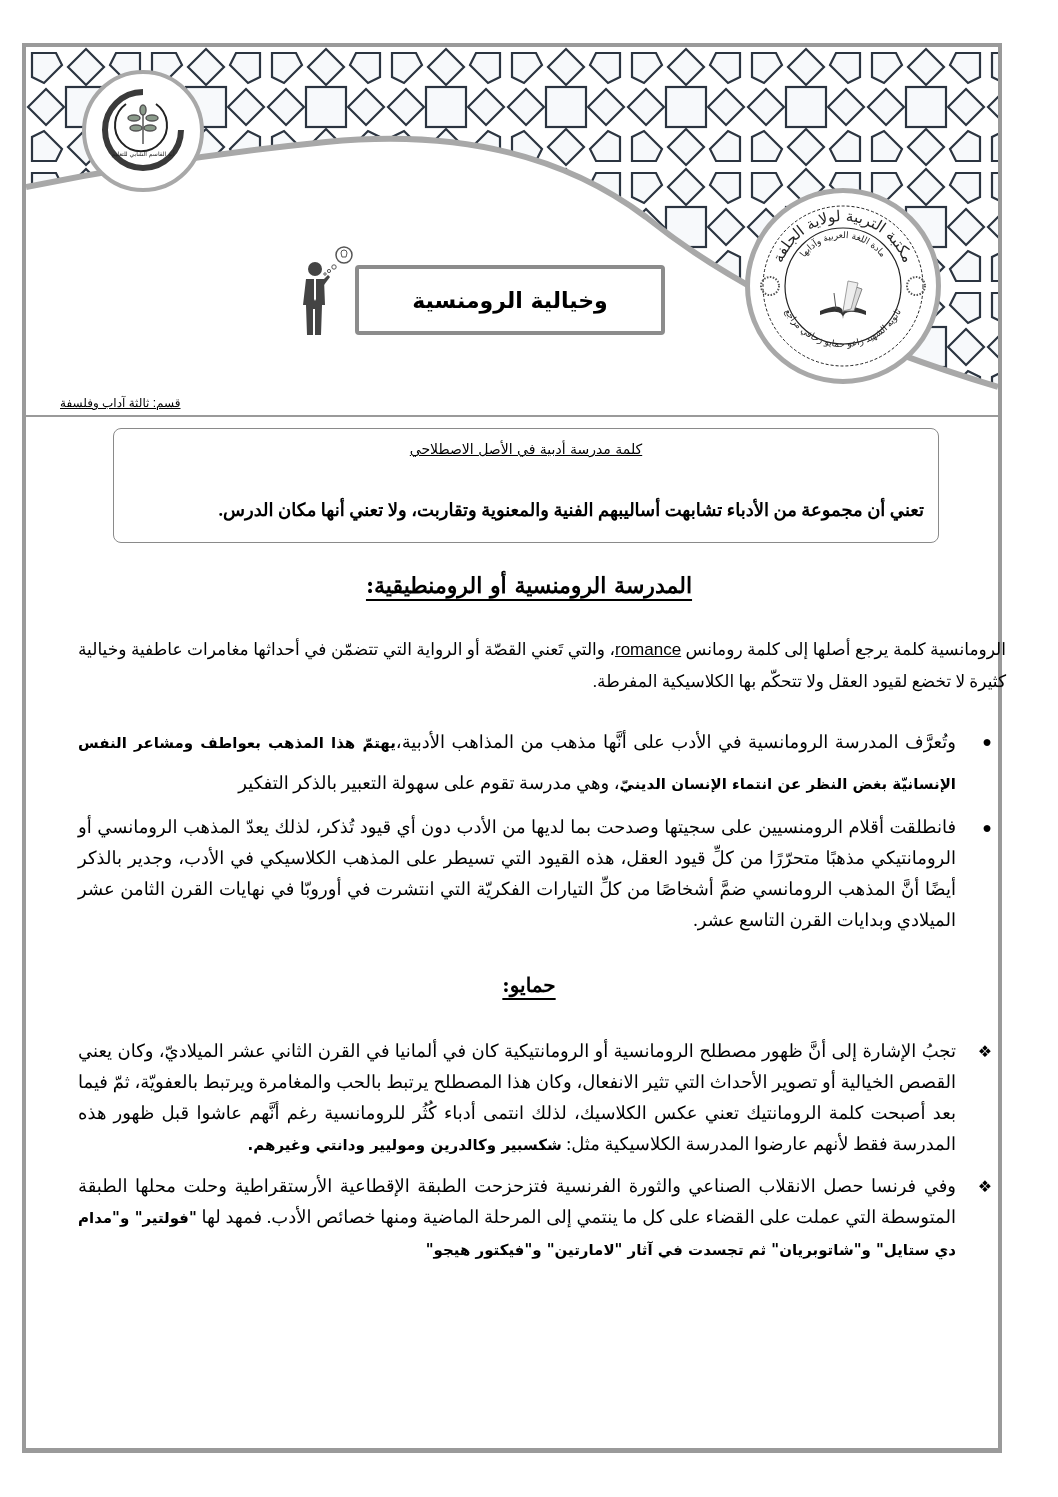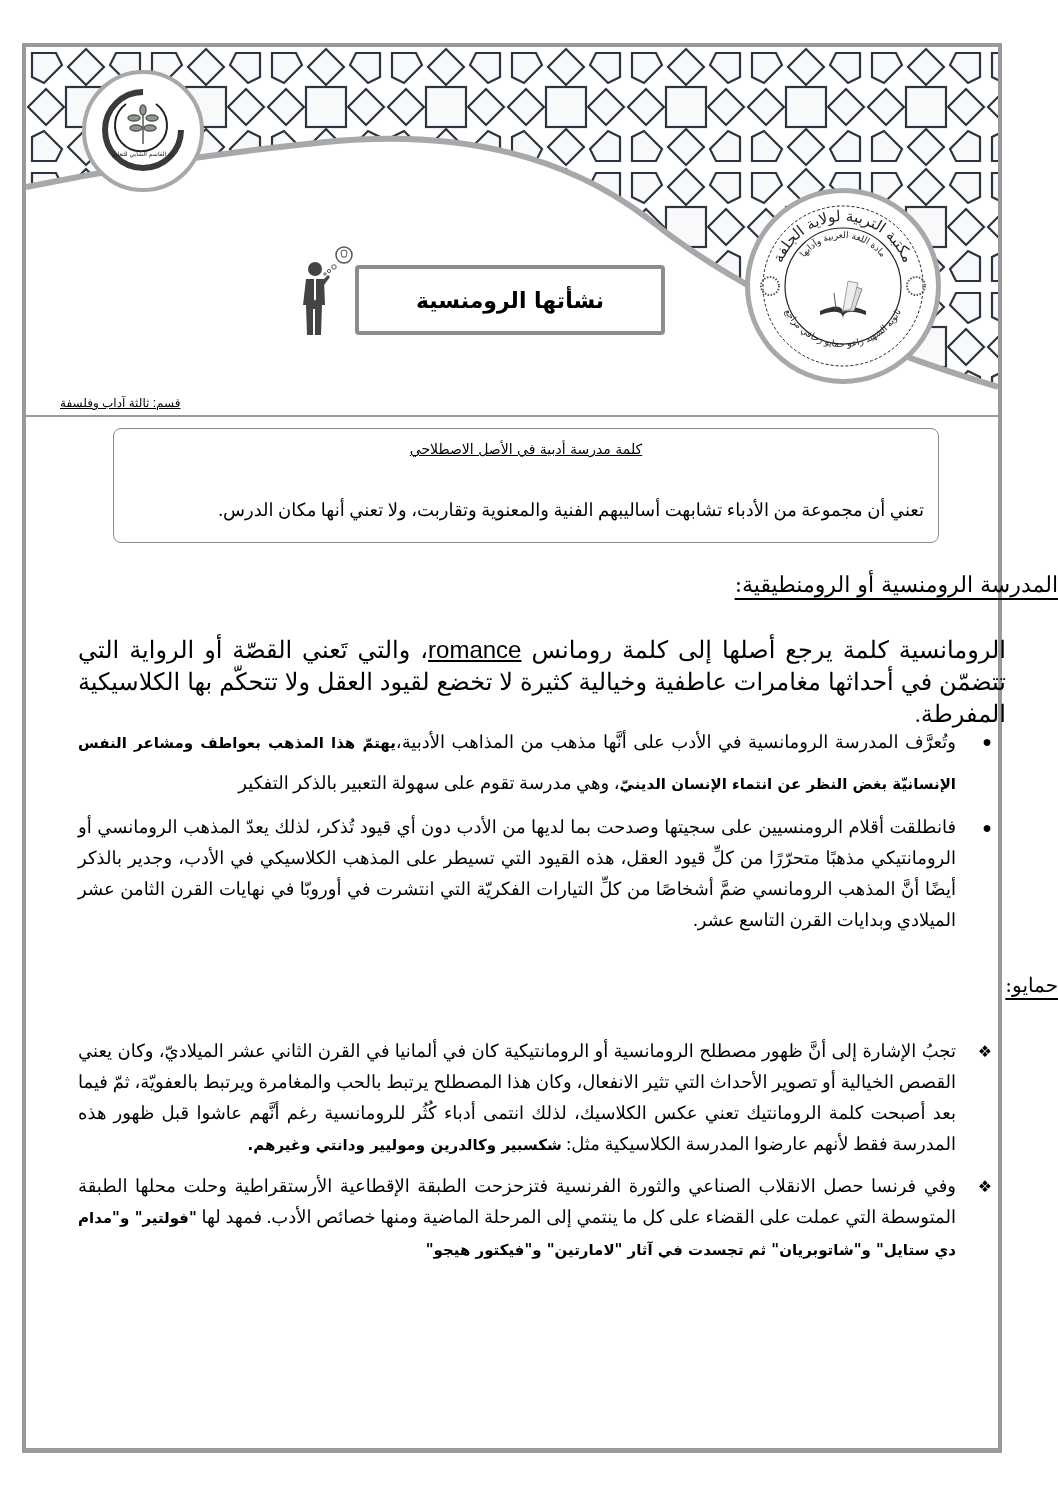--- a/index.html
+++ b/index.html
@@ -19,28 +19,28 @@
   .title-text { font-family: "DejaVu Sans", sans-serif; font-weight: bold; font-size: 22px; direction: rtl; }
   .thinker { position: absolute; left: 298px; top: 243px; width: 60px; height: 95px; }
   .dept-label { position: absolute; left: 60px; top: 396px; font-size: 12px; direction: rtl;
                 text-decoration: underline; font-family: Liberation Sans, sans-serif; }
   .rule { position: absolute; left: 26px; top: 415px; width: 972px; height: 2px; background: #9a9a9a; }
   .def-box { position: absolute; left: 113px; top: 428px; width: 826px; height: 115px;
              border: 1.5px solid #8a8a8a; border-radius: 8px; box-sizing: border-box; background: #fff; }
   .def-title { position: absolute; left: 0; right: 0; top: 12px; text-align: center; font-size: 14px;
                direction: rtl; text-decoration: underline; font-family: "DejaVu Sans", sans-serif; }
   .def-text { position: absolute; right: 14px; left: 14px; top: 70px; text-align: right; font-size: 18px;
-              direction: rtl; font-family: "Liberation Serif", serif; }
-  .section-heading { position: absolute; left: 0; width: 1058px; text-align: right; direction: rtl;
-                     font-weight: normal; font-family: "DejaVu Serif", serif; }
+              direction: rtl; font-family: "Liberation Serif", serif; font-weight: bold; }
+  .section-heading { position: absolute; left: 0; width: 1058px; text-align: center; direction: rtl;
+                     font-weight: bold; font-family: "DejaVu Serif", serif; }
   .section-heading span { text-decoration: underline; text-underline-offset: 6px; }
   .h1 { top: 572px; font-size: 22px; }
   .h2 { top: 973px; font-size: 20px; }
   .para { position: absolute; left: 78px; width: 928px; direction: rtl; text-align: justify;
-          font-size: 24px; line-height: 32px; font-family: "Liberation Serif", serif; }
+          font-size: 17px; line-height: 32px; font-family: "Liberation Serif", serif; }
   .p-intro { top: 634px; }
   .bullet-list { position: absolute; left: 78px; width: 920px; direction: rtl; margin: 0; padding: 0;
                  list-style: none; font-size: 18px; font-family: "Liberation Serif", serif; }
   .bullet-list li { position: relative; padding-right: 42px; text-align: justify; }
   .bullet-list li .mark { position: absolute; right: 6px; top: 0; font-size: 16px; }
   .list-a { top: 722px; }
   .list-a li.first { line-height: 40px; }
   .list-a li.second { line-height: 31px; margin-top: 8px; }
   .list-b { top: 1036px; }
   .list-b li { line-height: 31px; }
@@ -126,21 +126,21 @@
     <circle cx="31" cy="28" r="1.6" fill="#fff" stroke="#555" stroke-width="1"></circle>
     <circle cx="27" cy="31" r="1.2" fill="#fff" stroke="#555" stroke-width="1"></circle>
     <circle cx="17" cy="26" r="7" fill="#444"></circle>
     <path d="M8,36 L26,36 L27,62 L24,62 L23,92 L17,92 L17,66 L15,66 L15,92 L9,92 L8,62 L5,62 Z" fill="#444"></path>
     <path d="M24,38 L30,32 L32,34 L26,42 Z" fill="#444"></path>
     <path d="M16,36 L18,36 L18,56 L17,58 L16,56 Z" fill="#fff"></path>
   </svg>
 </div>
 
 <div class="title-box">
-  <span class="title-text">نشأتها الرومنسية</span>
+  <span class="title-text">وخيالية الرومنسية</span>
 </div>
 
 <div class="dept-label">قسم: ثالثة آداب وفلسفة</div>
 <div class="rule"></div>
 
 <div class="def-box">
   <div class="def-title">كلمة مدرسة أدبية في الأصل الاصطلاحي</div>
   <div class="def-text">تعني أن مجموعة من الأدباء تشابهت أساليبهم الفنية والمعنوية وتقاربت، ولا تعني أنها مكان الدرس.</div>
 </div>
 

